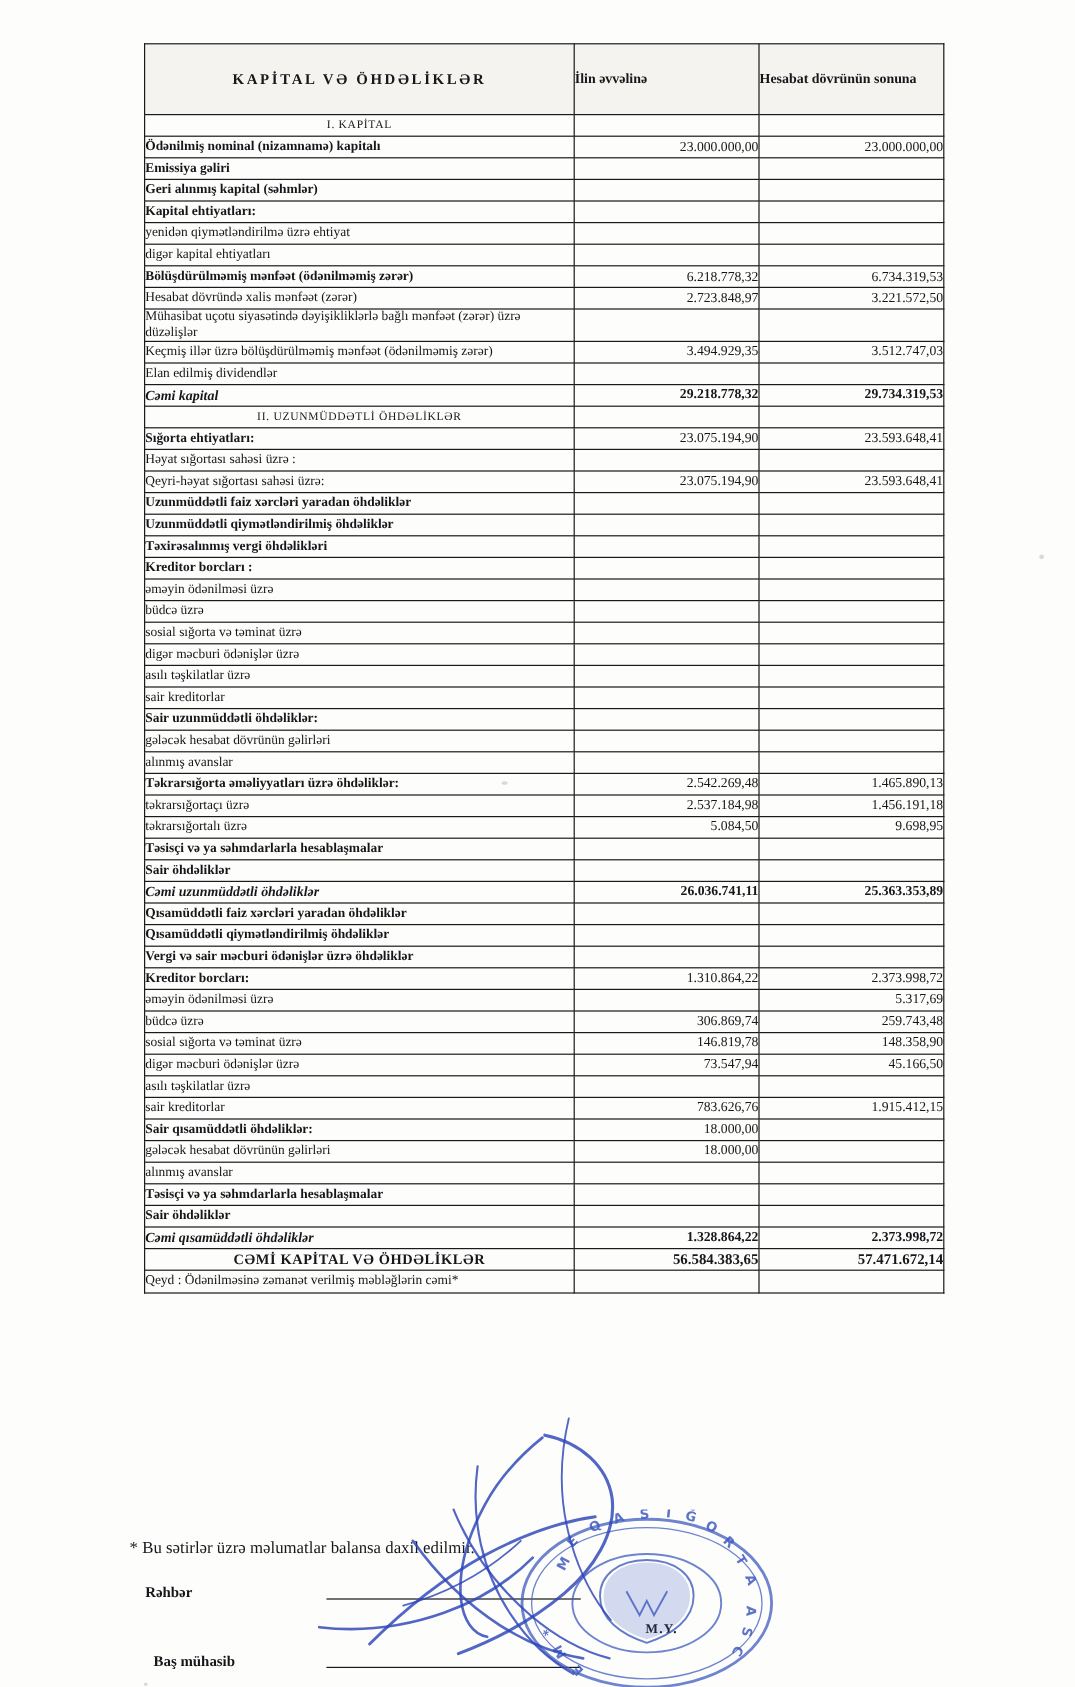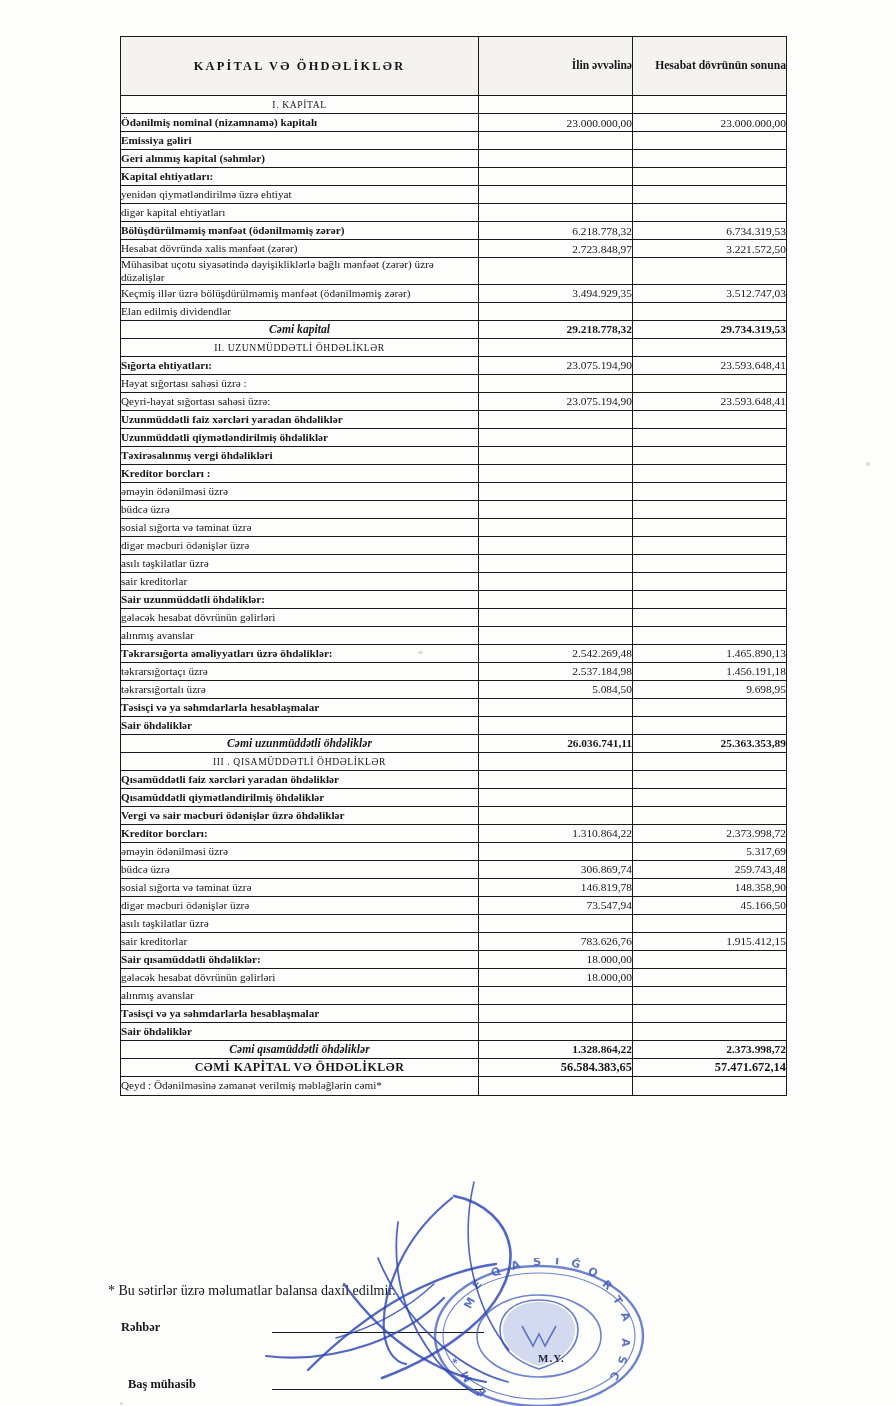--- a/index.html
+++ b/index.html
@@ -47,21 +47,21 @@
     height: 58px;
     text-align: center;
     font-weight: bold;
     font-size: 12.4px;
     letter-spacing: 2.2px;
     font-variant: small-caps;
     background: #f4f3ef;
   }
   .hdr-v {
     height: 58px;
-    text-align: right;
+    text-align: left;
     font-weight: bold;
     font-size: 11.6px;
     background: #f4f3ef;
     line-height: 1.25;
     padding: 0 4px;
   }
   td.lbl {
     padding: 1px 4px 1px 6px;
     height: 17px;
     line-height: 1.15;
@@ -78,21 +78,20 @@
   .ind2 { padding-left: 42px; }
   .sect {
     text-align: center;
     font-size: 9.6px;
     letter-spacing: 0.6px;
     font-weight: normal;
     font-variant: small-caps;
     padding: 1px 2px;
   }
   .tot {
-    text-align: center;
     font-style: italic;
     font-weight: bold;
     font-size: 11.6px;
   }
   .tot-caps {
     text-align: center;
     font-weight: bold;
     font-size: 11.2px;
     font-variant: small-caps;
     letter-spacing: 0.4px;
@@ -357,25 +356,20 @@
           </tr>
           <tr>
             <td class="lbl b">Sair öhdəliklər</td>
             <td class="val"></td>
             <td class="val"></td>
           </tr>
           <tr>
             <td class="tot">Cəmi uzunmüddətli öhdəliklər</td>
             <td class="val b">26.036.741,11</td>
             <td class="val b">25.363.353,89</td>
-          </tr>
-          <tr>
-            <td class="sect">III . QISAMÜDDƏTLİ ÖHDƏLİKLƏR</td>
-            <td class="val"></td>
-            <td class="val"></td>
           </tr>
           <tr>
             <td class="lbl b">Qısamüddətli faiz xərcləri yaradan öhdəliklər</td>
             <td class="val"></td>
             <td class="val"></td>
           </tr>
           <tr>
             <td class="lbl b">Qısamüddətli qiymətləndirilmiş öhdəliklər</td>
             <td class="val"></td>
             <td class="val"></td>

